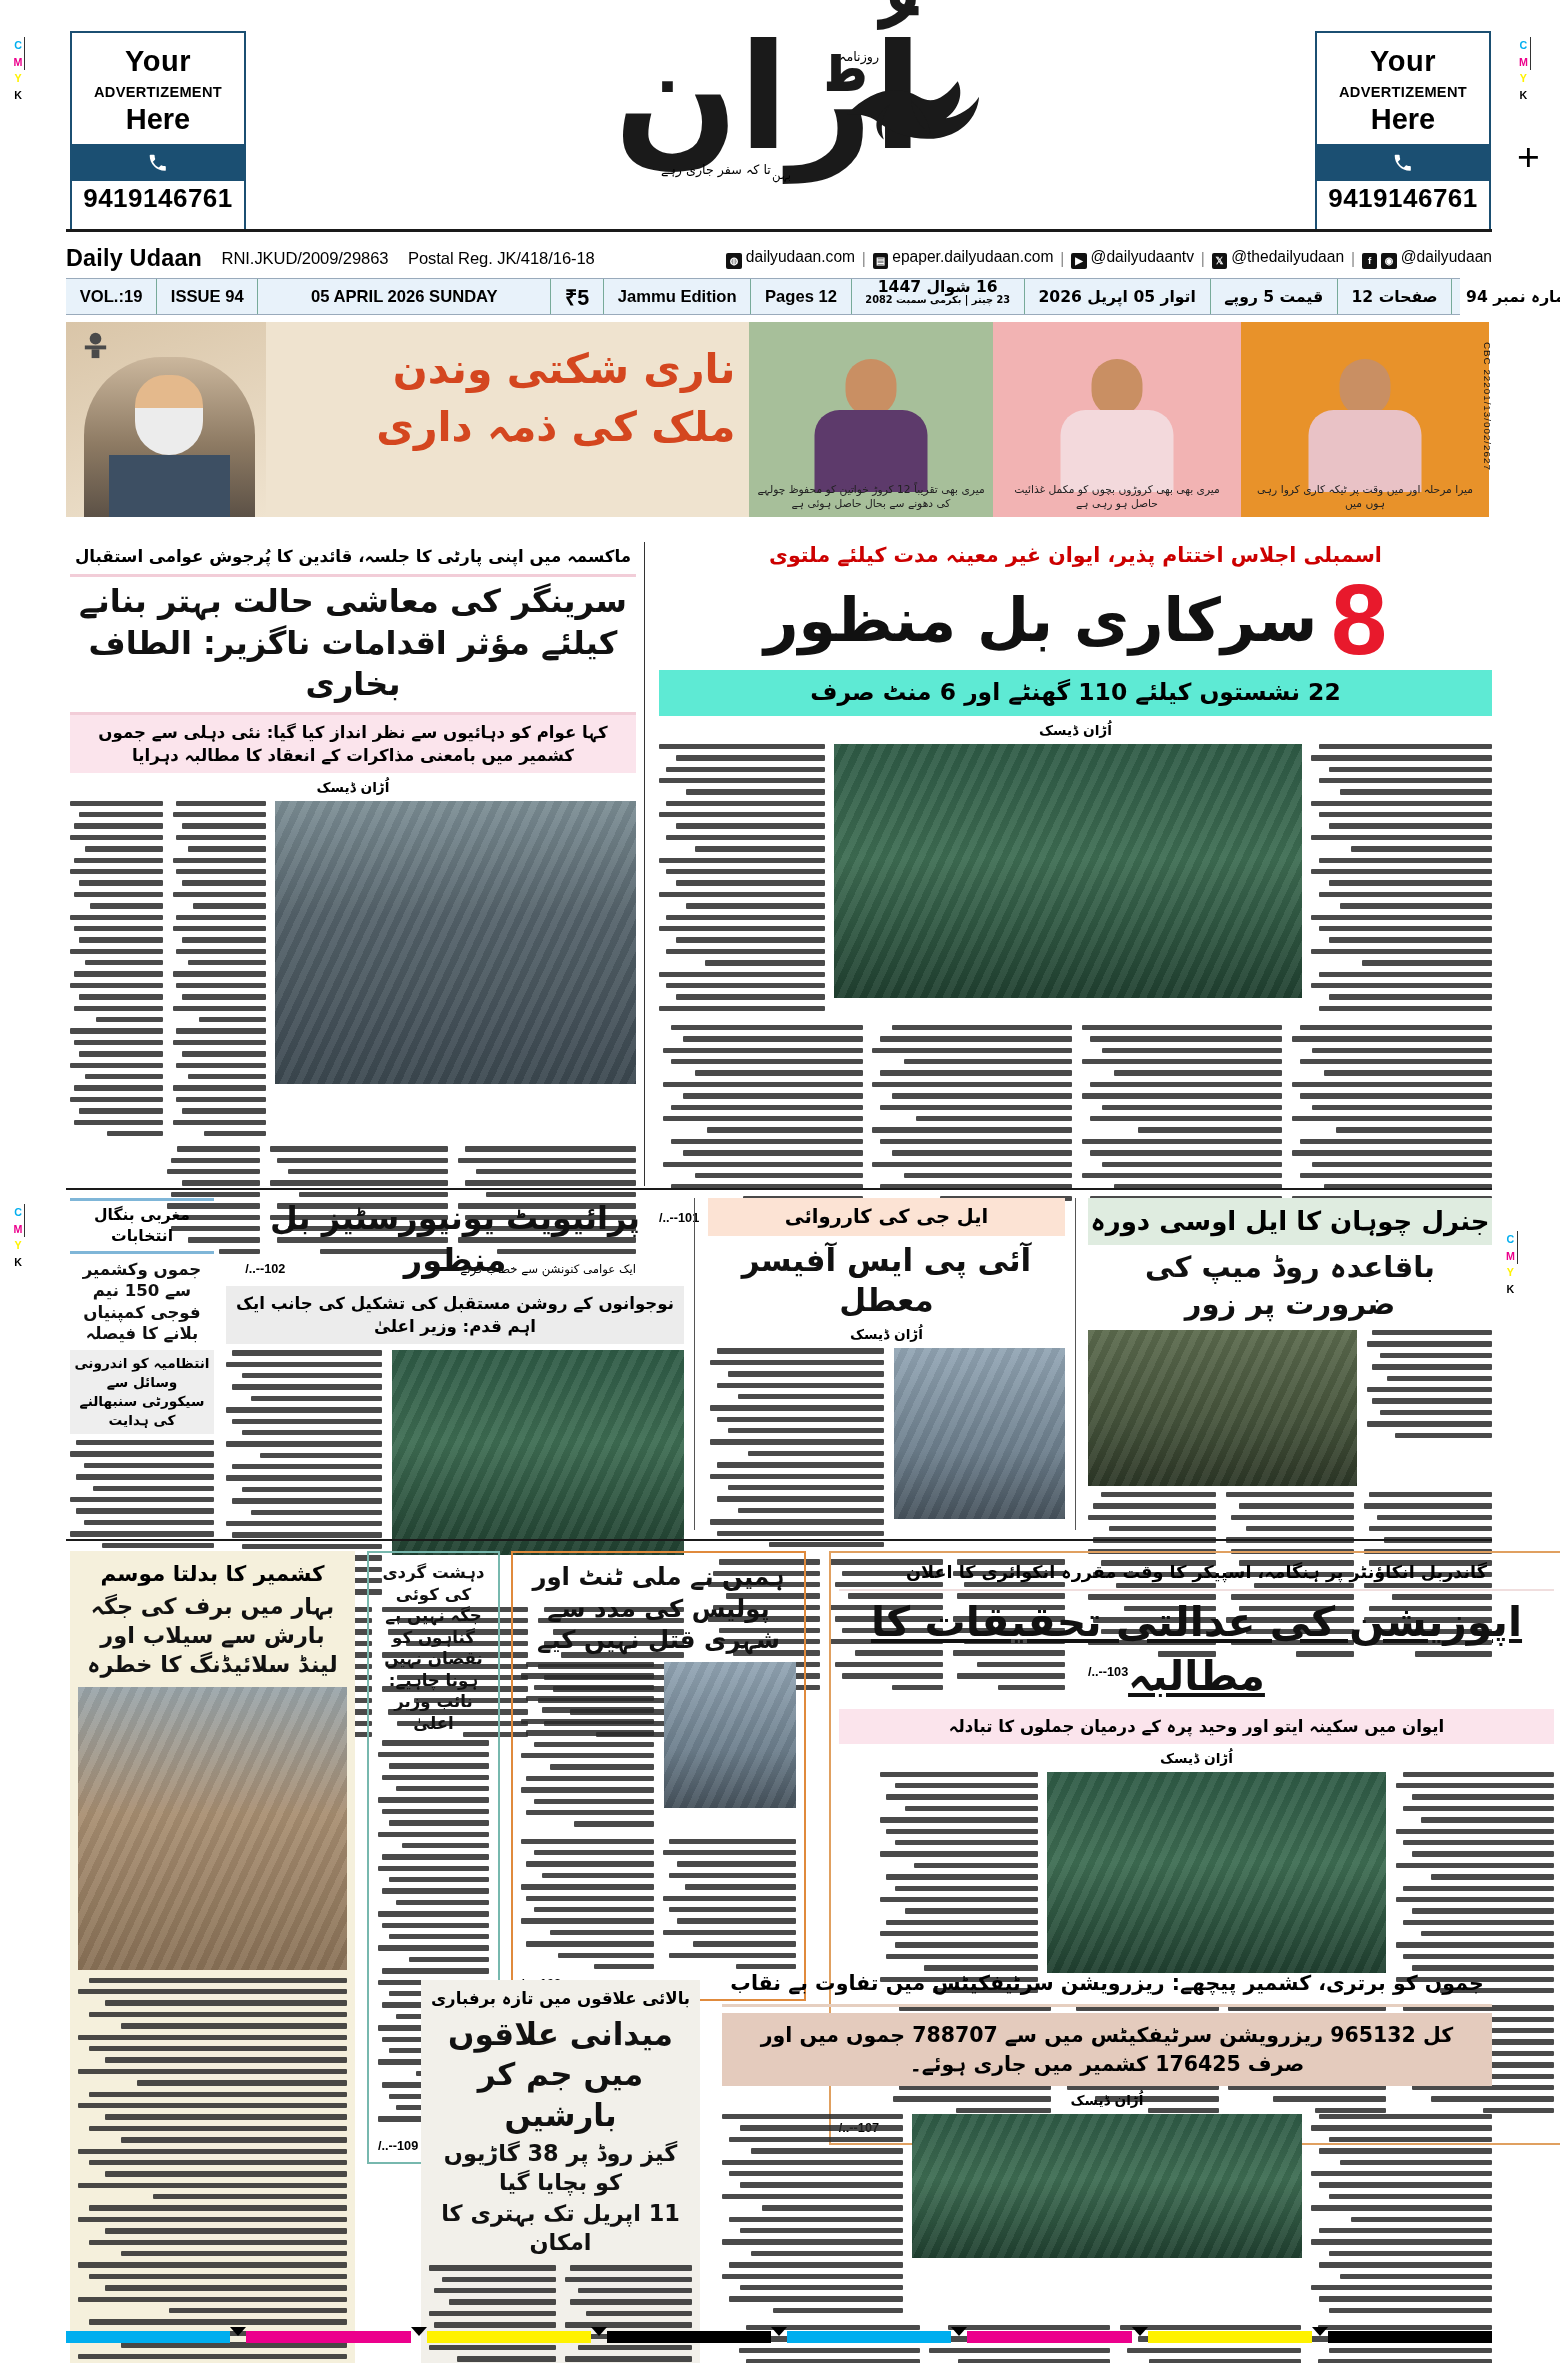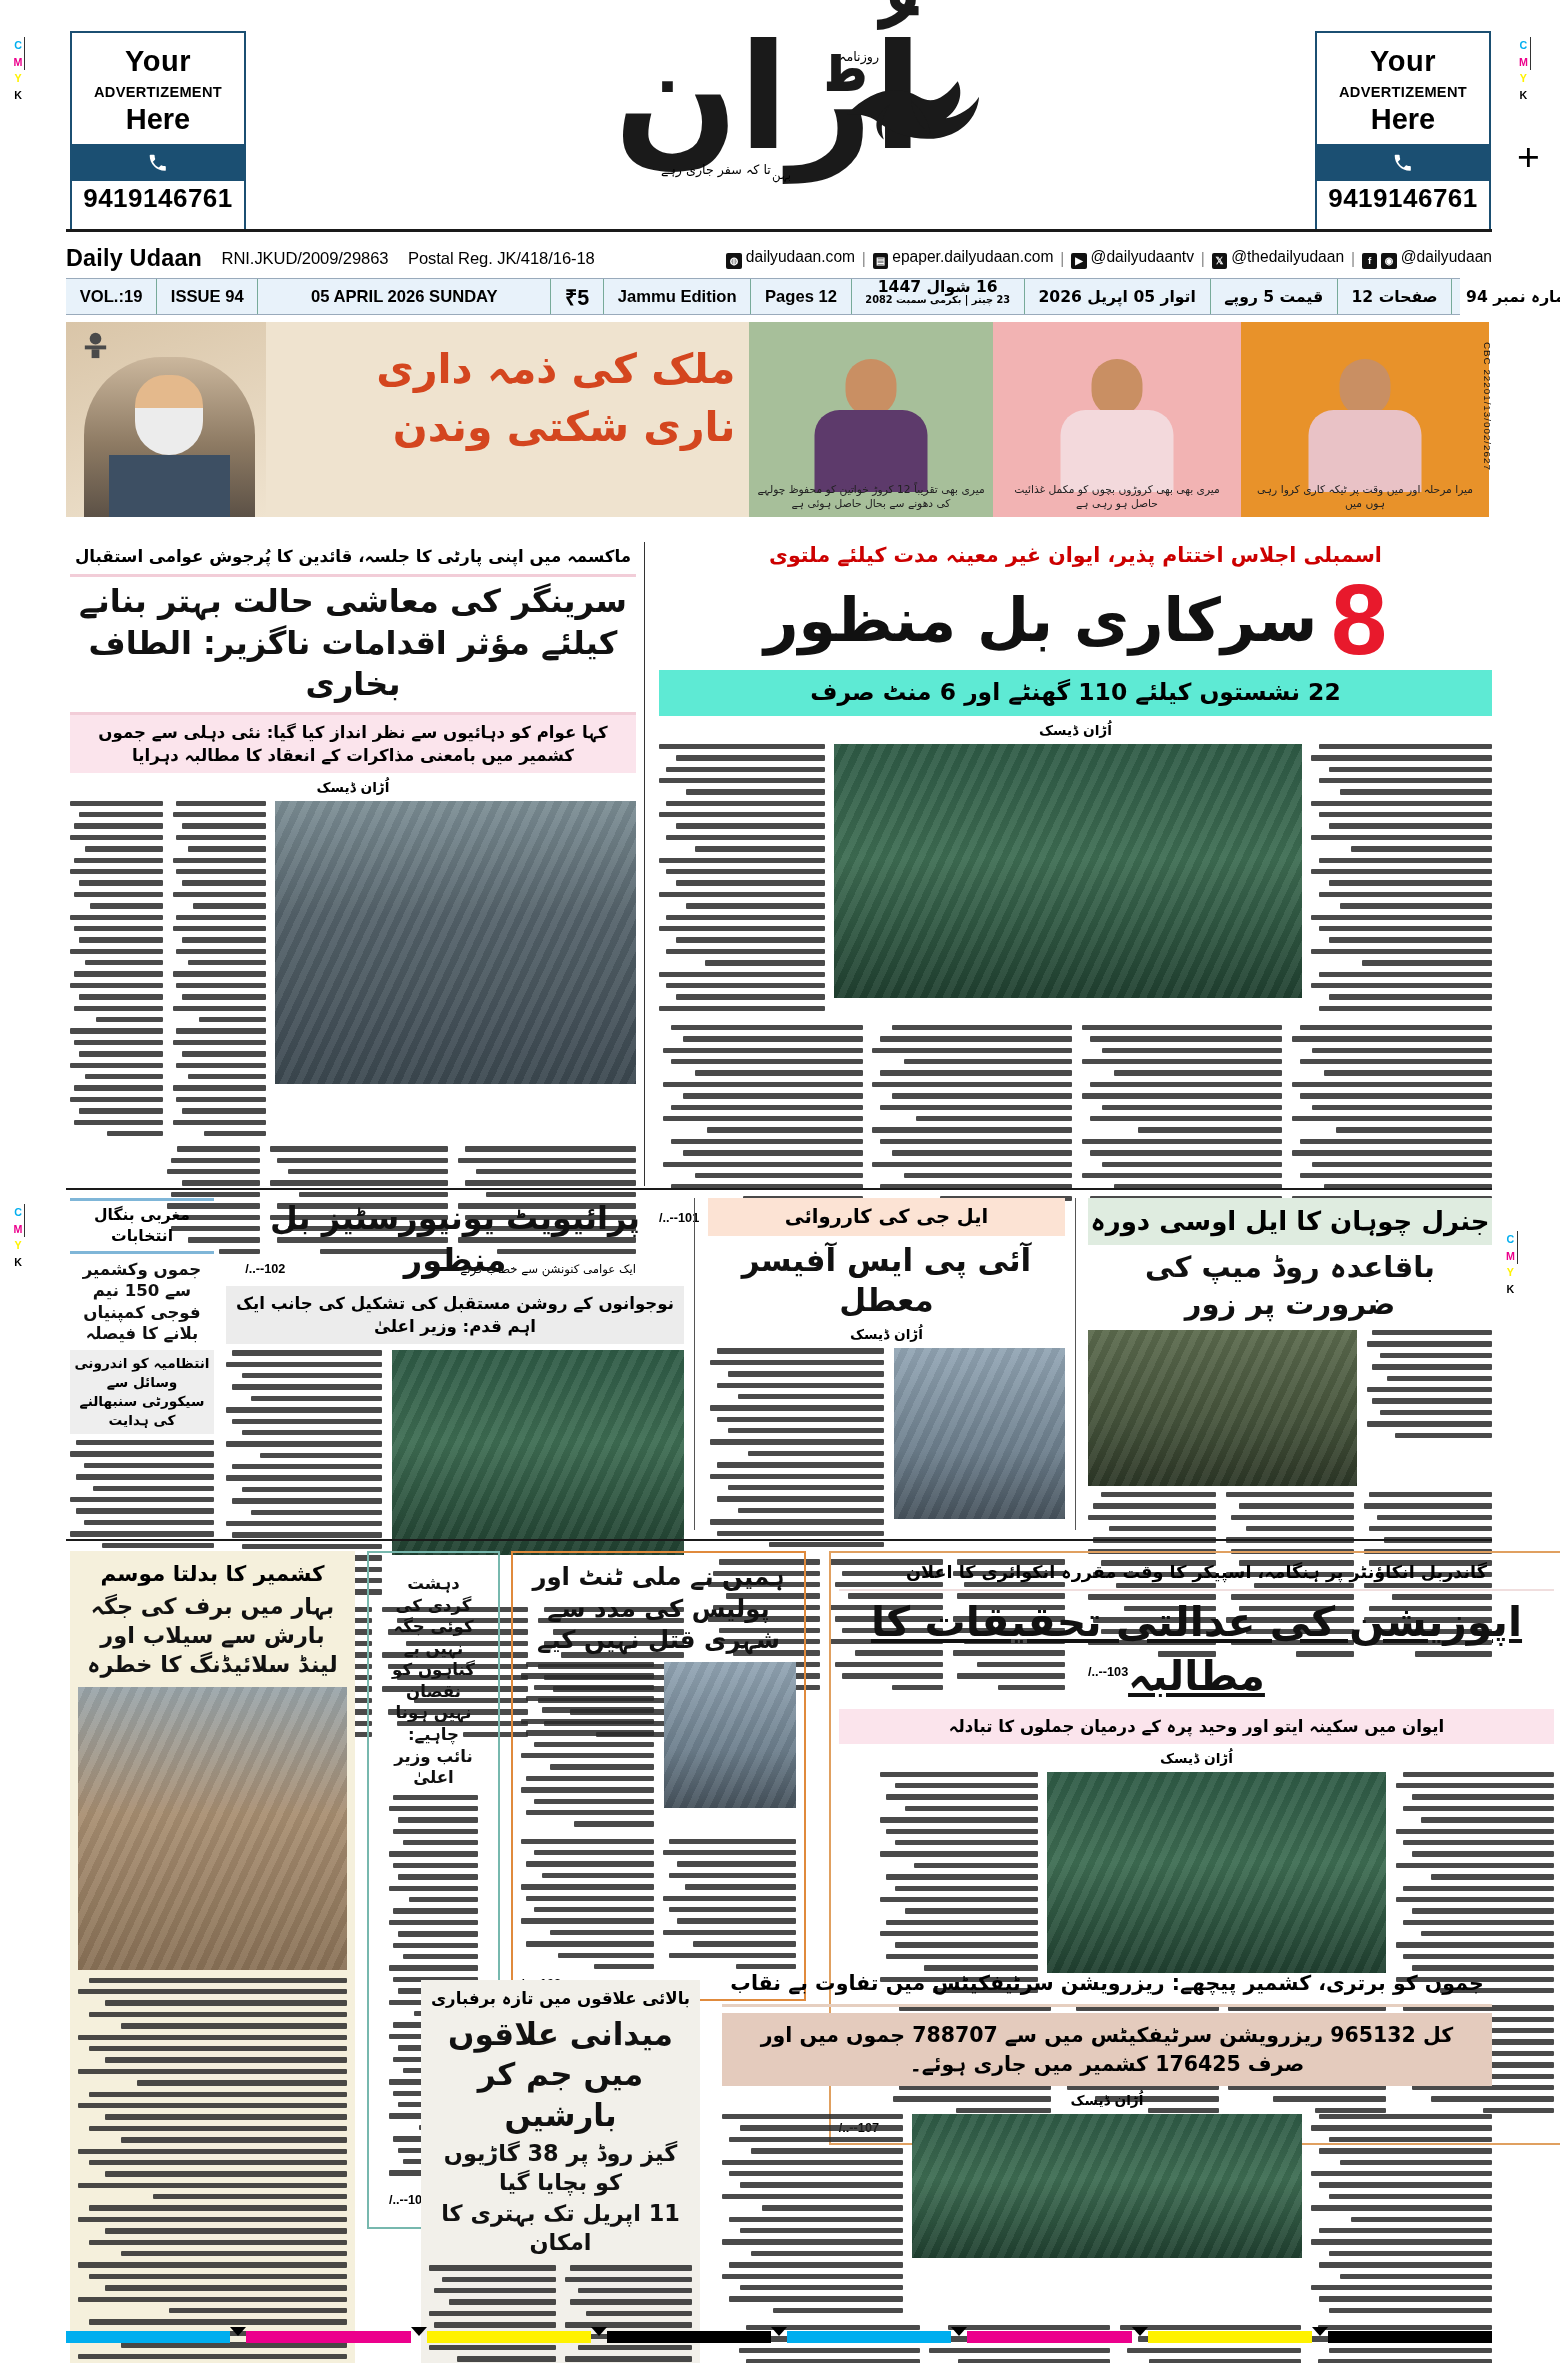--- a/index.html
+++ b/index.html
@@ -241,22 +241,22 @@
           </svg>
       </div>
       <div class="pm">
         <div class="face"></div>
           <div class="beard"></div>
           <div class="vest"></div>
       </div>
     </div>
     <div class="pane p2">
       <div class="btxt">
+        <div>ناری شکتی وندن</div>
         <div>ملک کی ذمہ داری</div>
-        <div>ناری شکتی وندن</div>
       </div>
     </div>
     <div class="pane p3">
       <div class="person">
         <div class="ph-head"></div>
           <div class="ph-body" style="background:#5d3a6b;"></div>
       </div>
       <div class="cap">میری بھی تقریباً 12 کروڑ خواتین کو محفوظ چولہے کی دھونے سے بحال حاصل ہوئی ہے</div>
     </div>
     <div class="pane p4">
@@ -855,21 +855,21 @@
         <i class="s66"></i>
       <i class="s96"></i>
         <i class="s90"></i>
         <i class="s84"></i>
         <i class="s100"></i>
 
     </div>
 
   </div>
 
-  <div class="art" style="left:367px; top:1551px; width:133px; border:2px solid #77b8ae; padding:20px;">
+  <div class="art" style="left:367px; top:1551px; width:133px; border:2px solid #77b8ae; padding:9px;">
     <div class="headline" style="font-size:16.6px;">دہشت گردی کی کوئی جگہ نہیں بے گناہوں کو نقصان نہیں ہونا چاہیے: نائب وزیر اعلیٰ</div>
     <div class="fakecol" style="margin-top:5.9px;">
       <i class="s96"></i>
         <i class="s100"></i>
         <i class="s90"></i>
         <i class="s96"></i>
         <i class="s84"></i>
         <i class="s100"></i>
       <i class="s96"></i>
         <i class="s90"></i>

